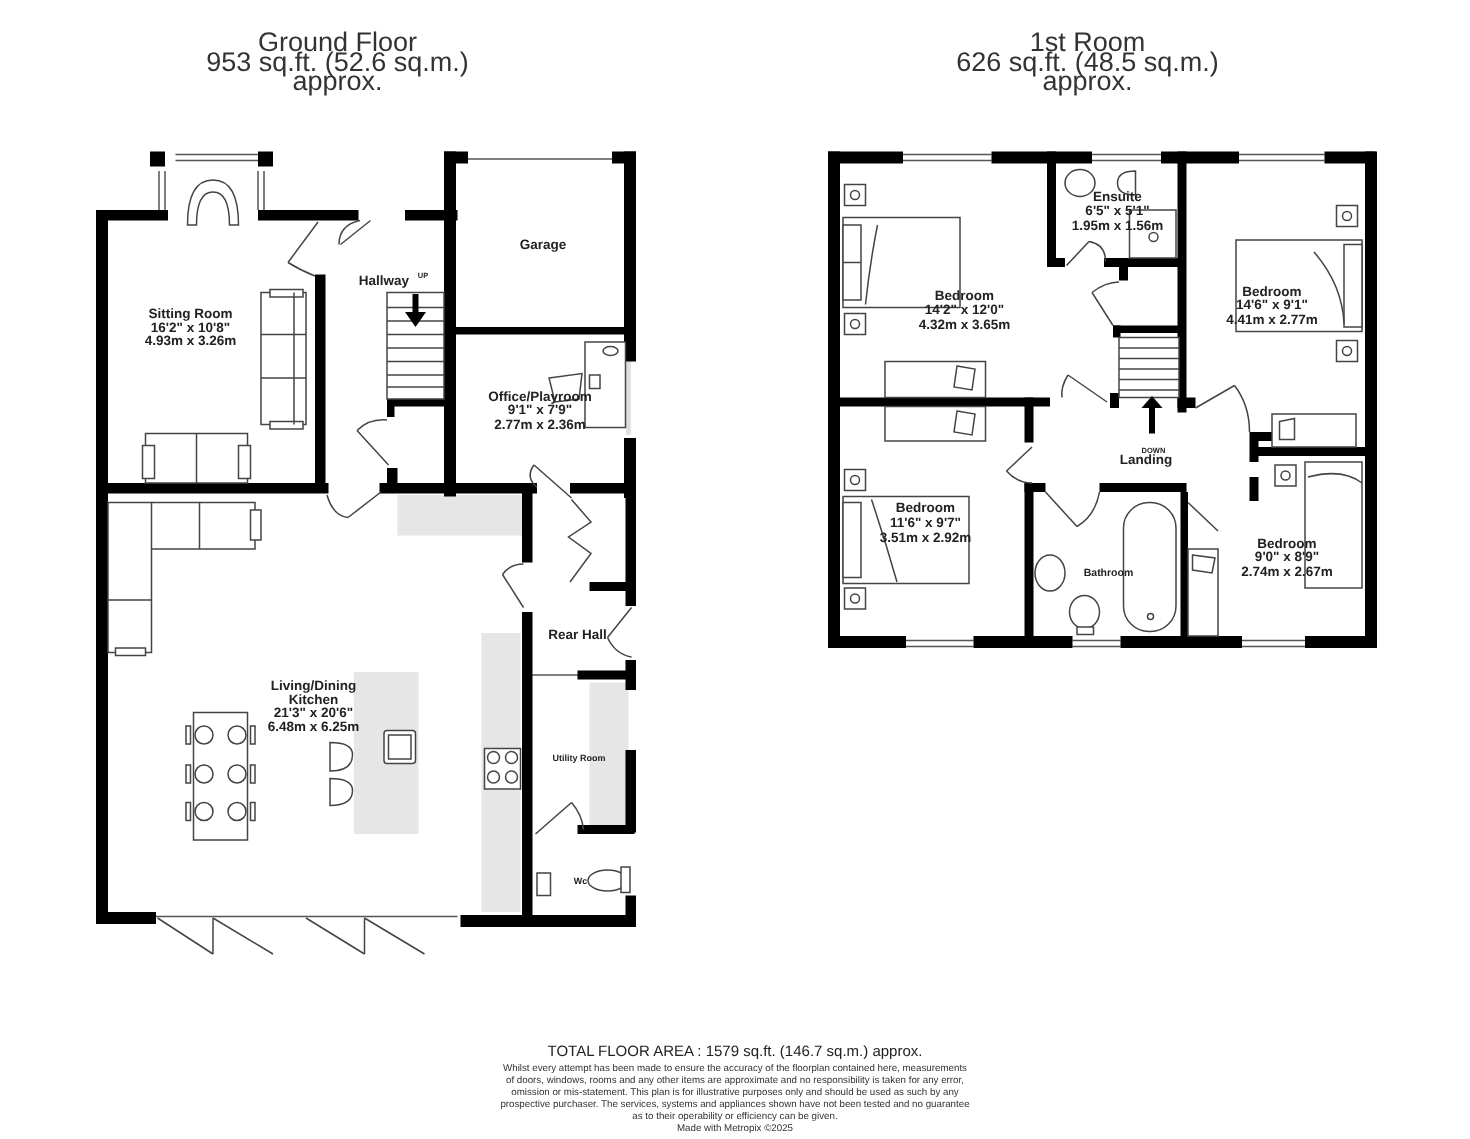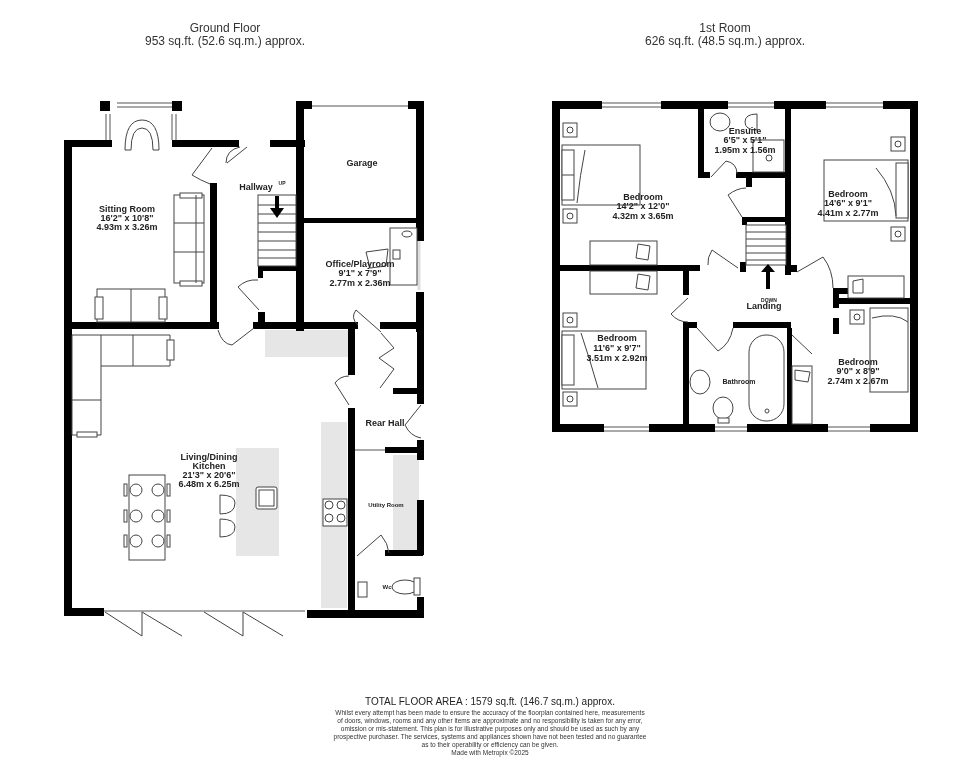--- a/index.html
+++ b/index.html
@@ -1,17 +1,17 @@
 <!DOCTYPE html>
 <html><head>
 <meta charset="utf-8">
 <style>
   html, body { margin: 0; padding: 0; background: #ffffff; }
   body { width: 980px; height: 759px; position: relative; overflow: hidden; font-family: "Liberation Sans", sans-serif; color: #222; }
-  .floor-title { position: absolute; text-align: center; font-size: 12px; line-height: 13px; color: #333; }
+  .floor-title { position: absolute; text-align: center; font-size: 18px; line-height: 13px; color: #333; }
   .floor-title .name { display: block; }
   #gf-title { left: 120px; top: 22px; width: 210px; }
   #ff-title { left: 620px; top: 22px; width: 210px; }
   svg.plan { position: absolute; left: 0; top: 0; }
   .room-label { font-family: "Liberation Sans", sans-serif; font-weight: bold; fill: #222; text-anchor: middle; }
   .footer { position: absolute; left: 320px; top: 696px; width: 340px; text-align: center; }
   .footer .total { font-size: 10px; color: #222; margin-bottom: 2px; }
   .footer .disc { font-size: 6.5px; line-height: 8px; color: #333; }
   .footer .made { font-size: 6.5px; line-height: 8px; color: #333; }
 </style>

